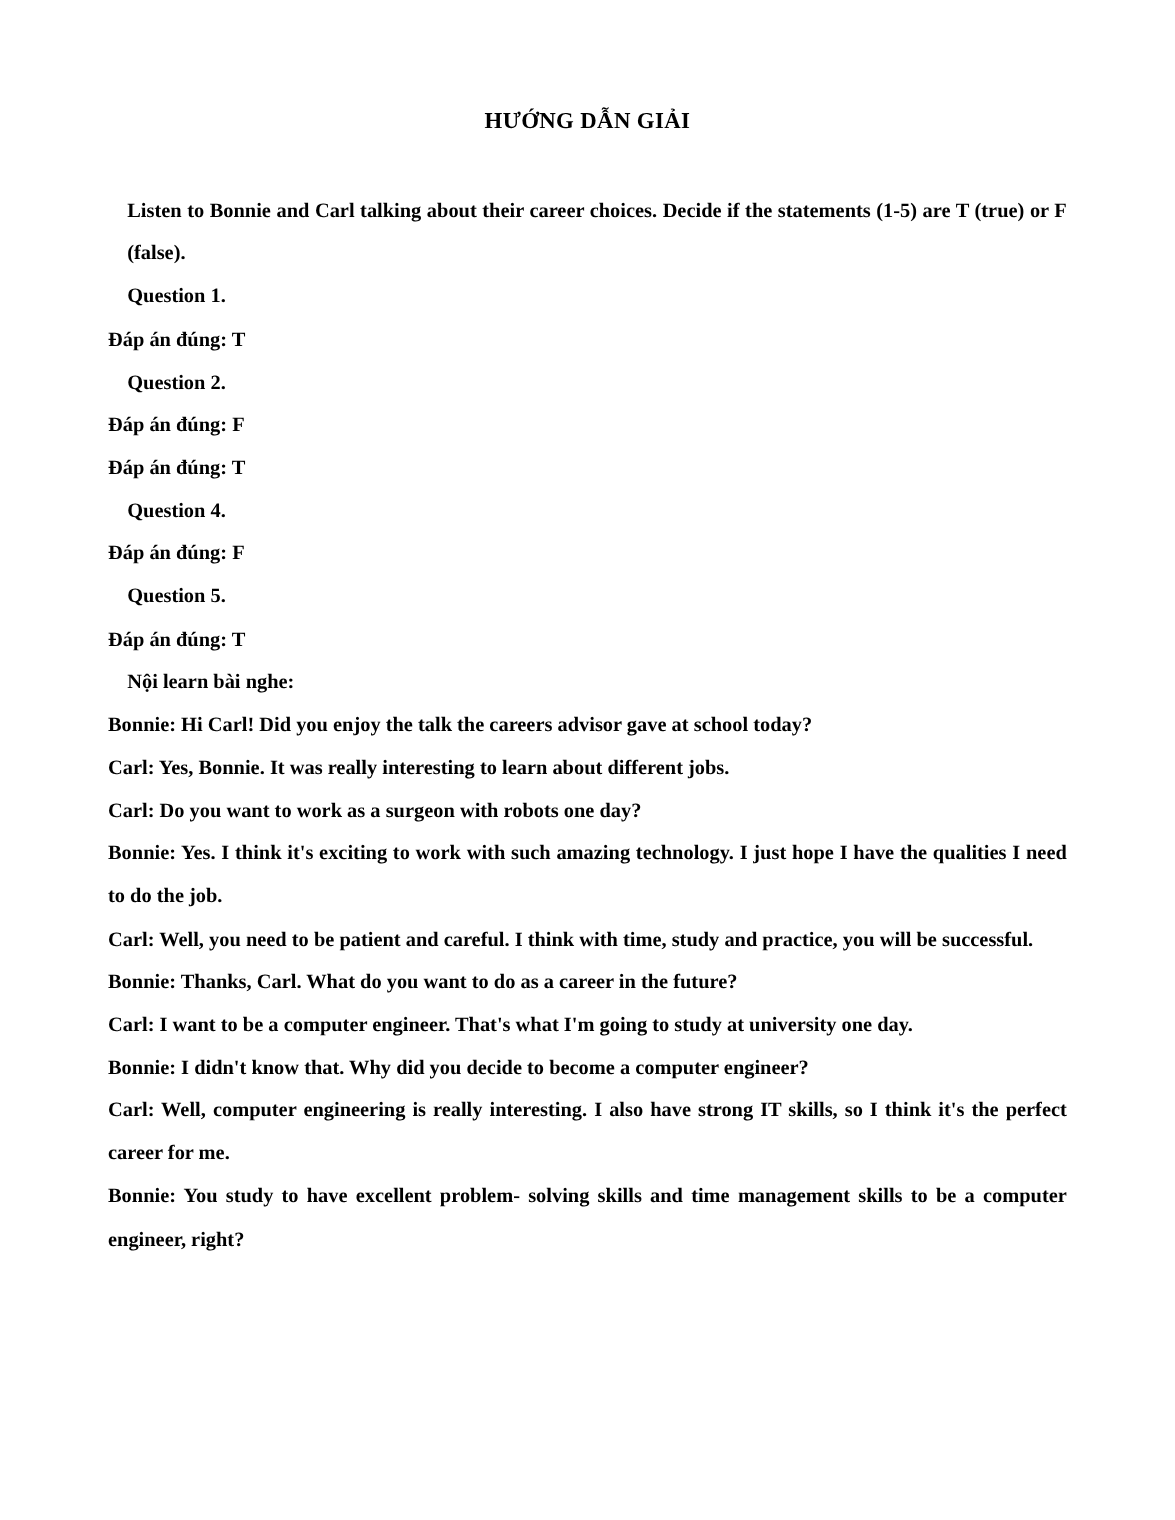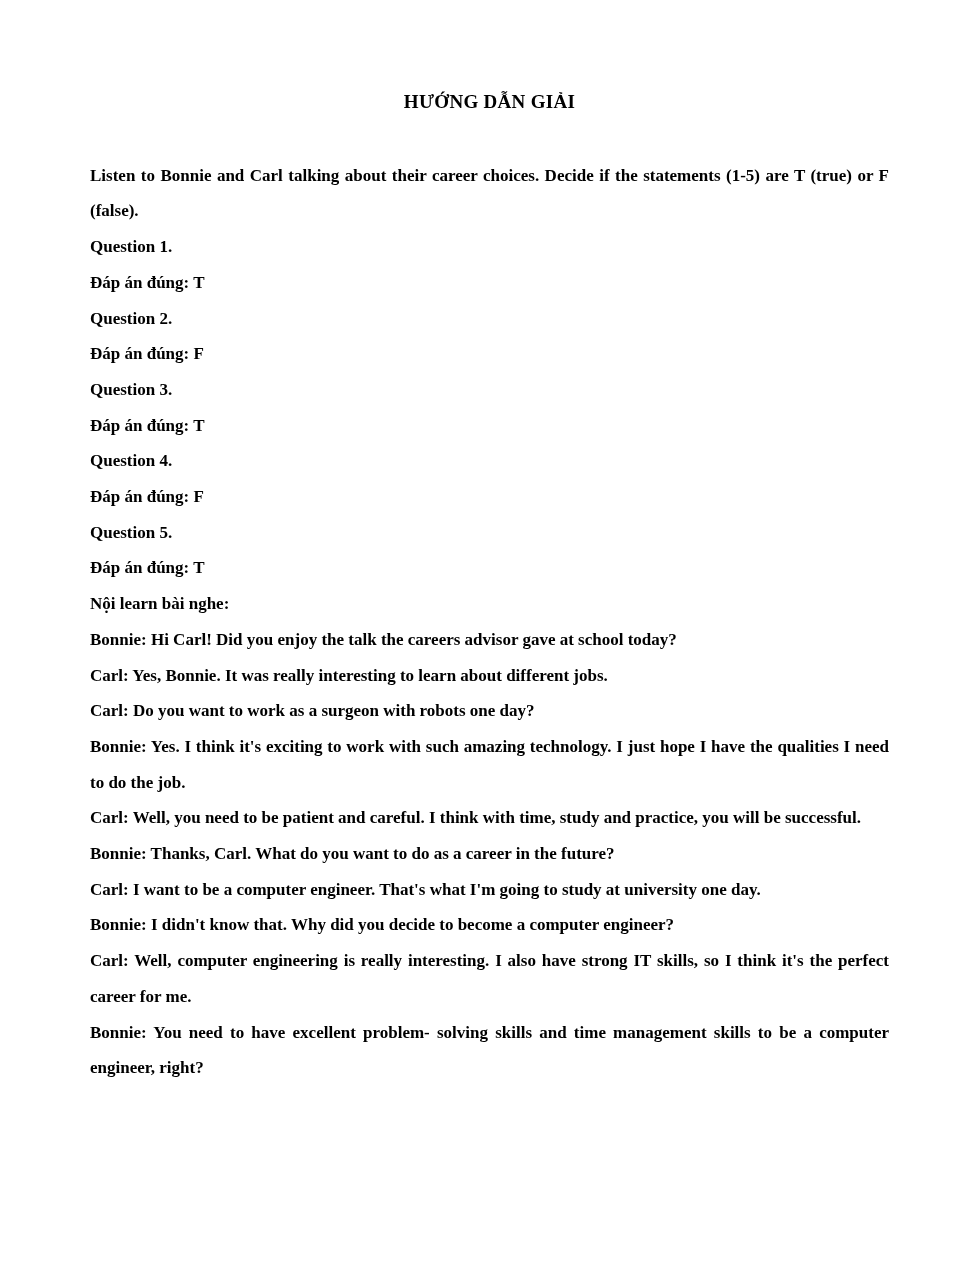--- a/index.html
+++ b/index.html
@@ -29,55 +29,54 @@
     font-weight: bold;
     line-height: 35.7px;
     letter-spacing: 0.3px;
   }
   p {
     margin: 0;
     line-height: 35.7px;
     text-align: justify;
     font-weight: bold;
   }
-  .bold { font-weight: bold; }
+  .bold { font-weight: bold; margin-left: 16px; }
 </style>
 </head>
 <body>
 
 <div class="page">
 
   <h1 class="doc-title">HƯỚNG DẪN GIẢI</h1>
 
   <p class="bold">Listen to Bonnie and Carl talking about their career choices. Decide if the statements (1-5) are T (true) or F (false).</p>
 
   <div>
     <p class="bold">Question 1.</p>
     <p><span>Đáp án đúng:</span> <span>T</span></p>
 
     <p class="bold">Question 2.</p>
     <p><span>Đáp án đúng:</span> <span>F</span></p>
 
-    <p class="bold">Question 3.</p>
     <p><span>Đáp án đúng:</span> <span>T</span></p>
 
     <p class="bold">Question 4.</p>
     <p><span>Đáp án đúng:</span> <span>F</span></p>
 
     <p class="bold">Question 5.</p>
     <p><span>Đáp án đúng:</span> <span>T</span></p>
   </div>
 
   <div>
     <p class="bold">Nội learn bài nghe:</p>
     <p>Bonnie: Hi Carl! Did you enjoy the talk the careers advisor gave at school today?</p>
     <p>Carl: Yes, Bonnie. It was really interesting to learn about different jobs.</p>
     <p>Carl: Do you want to work as a surgeon with robots one day?</p>
     <p>Bonnie: Yes. I think it's exciting to work with such amazing technology. I just hope I have the qualities I need to do the job.</p>
     <p>Carl: Well, you need to be patient and careful. I think with time, study and practice, you will be successful.</p>
     <p>Bonnie: Thanks, Carl. What do you want to do as a career in the future?</p>
     <p>Carl: I want to be a computer engineer. That's what I'm going to study at university one day.</p>
     <p>Bonnie: I didn't know that. Why did you decide to become a computer engineer?</p>
     <p>Carl: Well, computer engineering is really interesting. I also have strong IT skills, so I think it's the perfect career for me.</p>
-    <p>Bonnie: You need to have excellent problem- solving skills and time management skills to be a computer engineer, right?</p>
+    <p>Bonnie: You study to have excellent problem- solving skills and time management skills to be a computer engineer, right?</p>
   </div>
 
 </div>
 
 </body></html>

